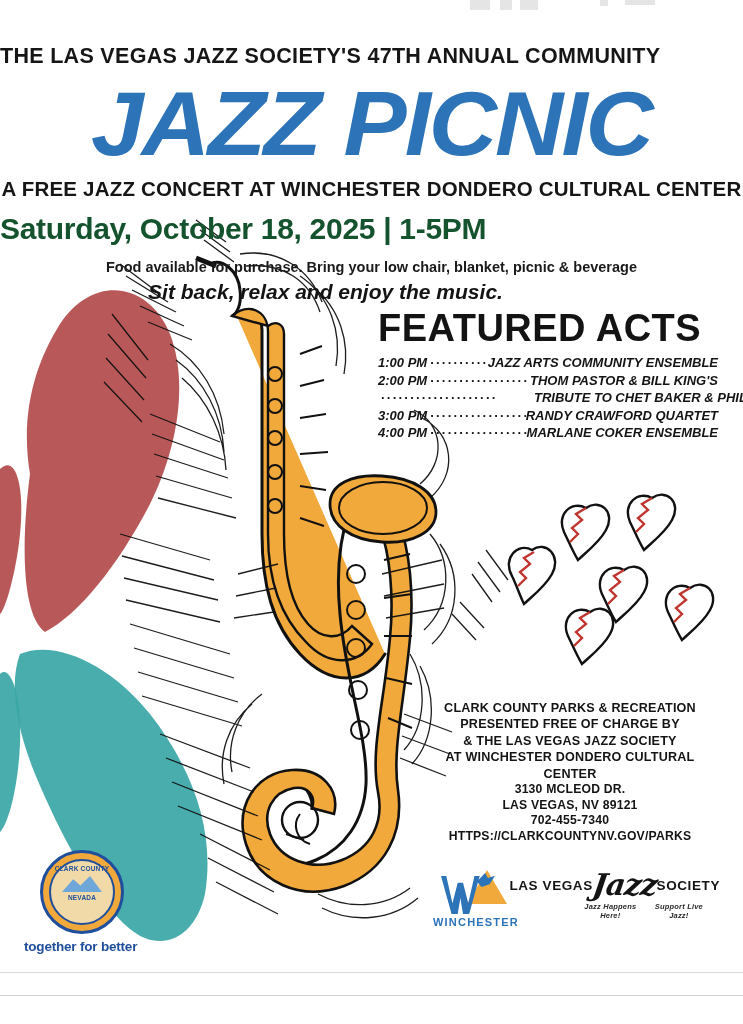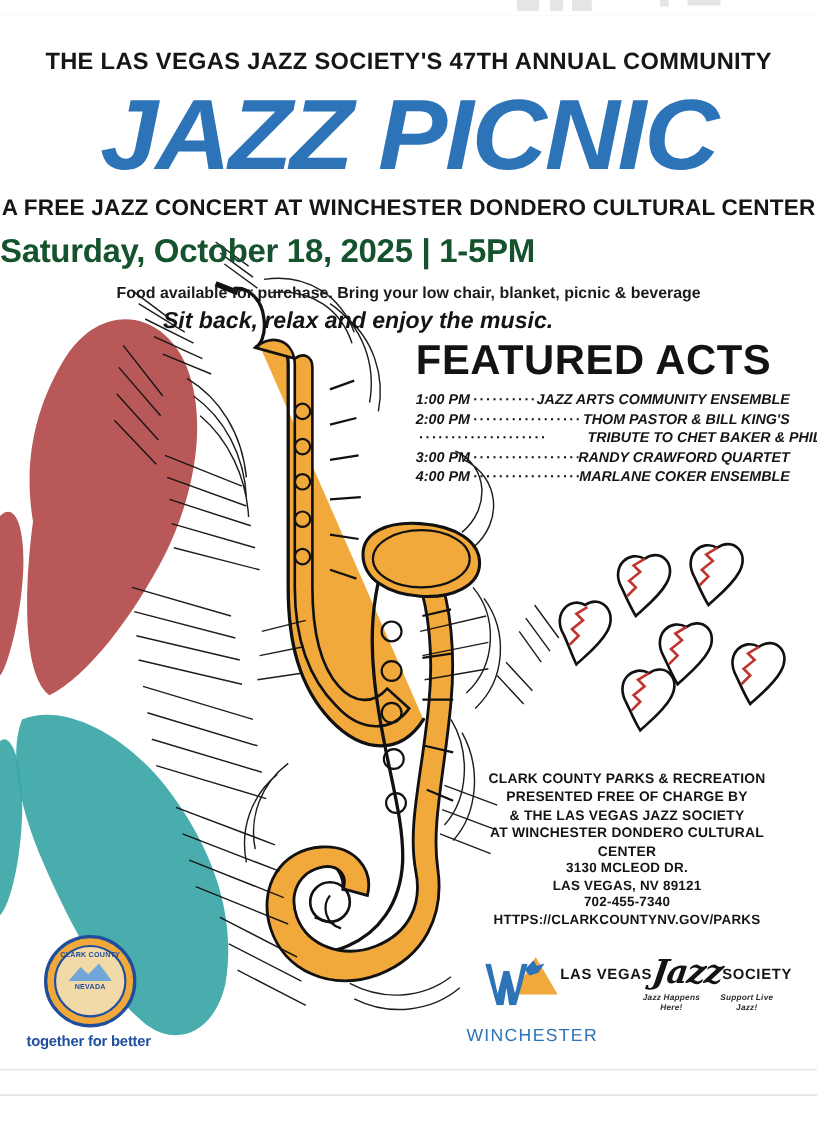--- a/index.html
+++ b/index.html
@@ -47,21 +47,21 @@
     overflow: hidden;
   }
 
   
   .art { position: absolute; inset: 0; pointer-events: none; }
 
   
   .kicker {
     position: absolute;
     top: 30px; left: 0; width: 743px;
-    text-align: center;
+    text-align: left;
     font-family: "Liberation Sans", sans-serif;
     font-weight: bold;
     font-size: 21.5px;
     letter-spacing: 0.3px;
     color: #161616;
   }
   .bigtitle {
     position: absolute;
     top: 62px; left: 0; width: 743px;
     text-align: center;
@@ -243,23 +243,23 @@
     border-right: 20px solid transparent;
     border-bottom: 34px solid #f2a93b;
   }
   .winchester .bird {
     position: absolute; left: 36px; top: 3px;
     width: 18px; height: 14px;
     background: #2d73b8;
     clip-path: polygon(0 60%, 45% 0, 60% 35%, 100% 20%, 70% 80%, 25% 100%);
   }
   .winchester .label {
-    margin-top: 19px;
-    font-size: 16px;
-    font-weight: normal;
+    margin-top: 2px;
+    font-size: 11px;
+    font-weight: bold;
     letter-spacing: 1.2px;
     color: #2d73b8;
   }
 
   .lvjs {
     position: absolute;
     left: 520px; top: 858px;
     width: 200px;
     text-align: center;
   }

